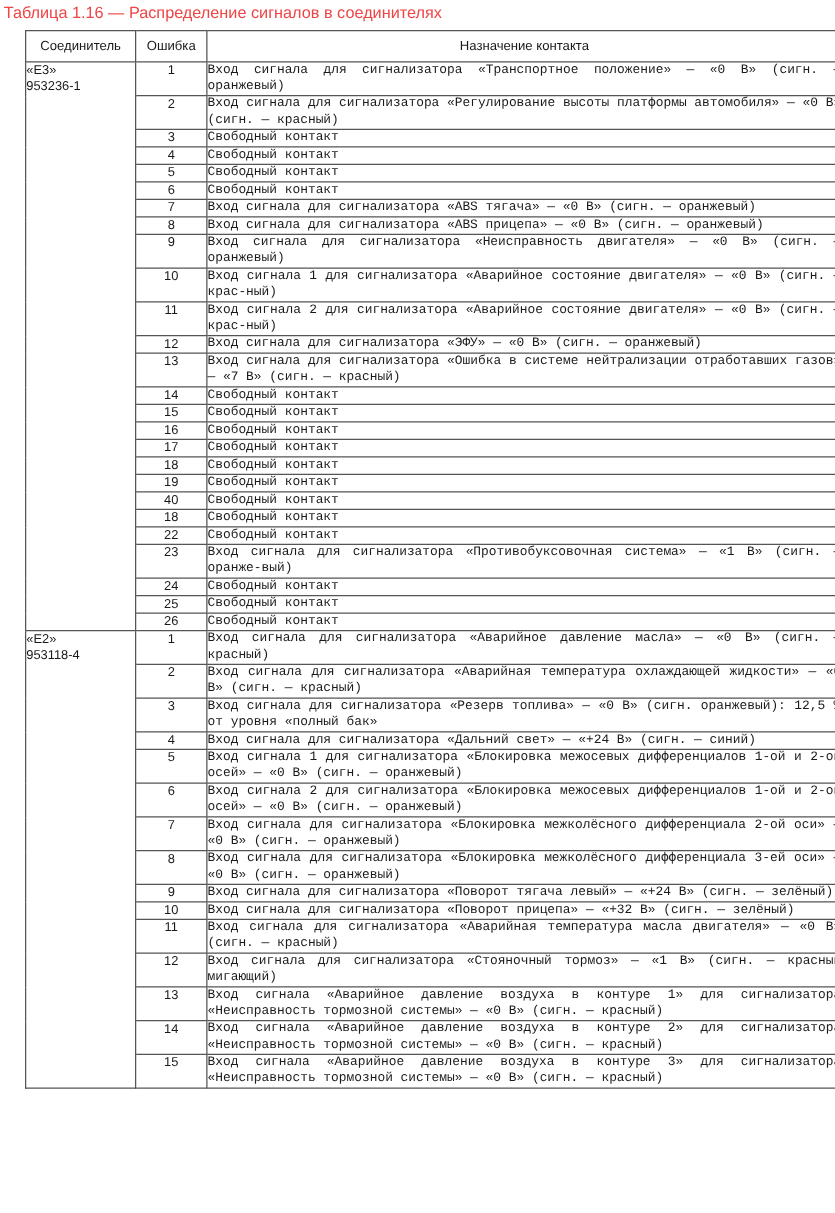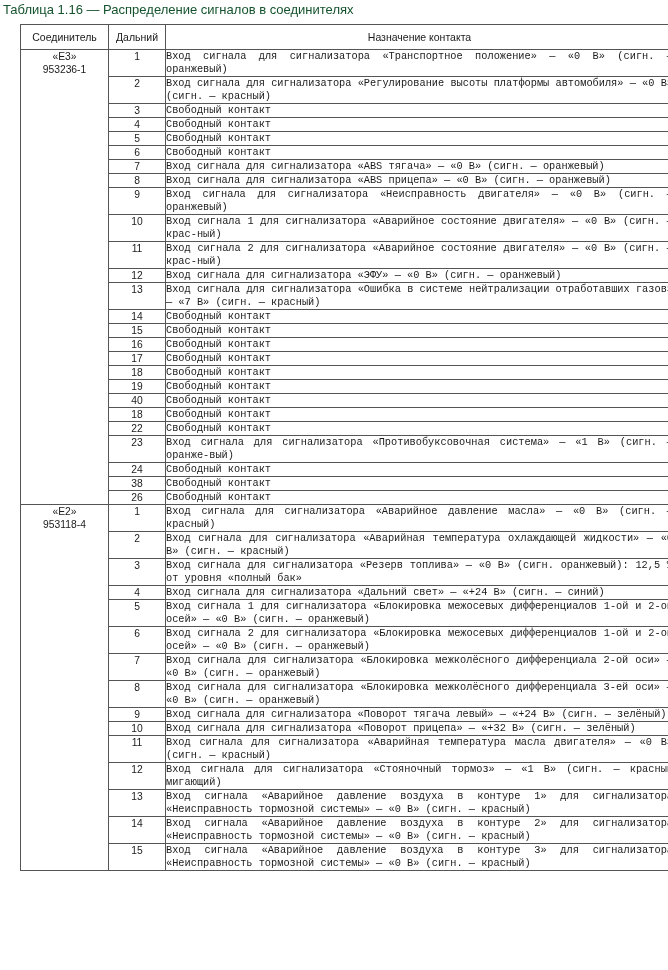--- a/index.html
+++ b/index.html
@@ -3,21 +3,21 @@
 <meta charset="utf-8">
 <style>
   html, body { margin: 0; padding: 0; background: #ffffff; }
   body {
     width: 668px; height: 970px; overflow: hidden;
     font-family: "Liberation Sans", sans-serif;
     color: #1a1a1a;
   }
   .caption {
     position: absolute; left: 3px; top: 2px;
-    font-size: 13px; line-height: 16px; color: #14532d;
+    font-size: 13px; line-height: 16px; color: #ef4444;
   }
   table.signals {
     position: absolute; left: 20px; top: 24px;
     width: 654px;
     border-collapse: collapse;
     table-layout: fixed;
     font-size: 10.3px;
     line-height: 13px;
   }
   table.signals th, table.signals td {
@@ -28,40 +28,40 @@
   table.signals th {
     font-weight: normal;
     text-align: center;
     height: 24px;
     vertical-align: middle;
     font-size: 10.5px;
   }
   col.c1 { width: 88px; }
   col.c2 { width: 57px; }
   col.c3 { width: auto; }
-  td.conn { text-align: center; padding-top: 4px; line-height: 13px; }
+  td.conn { text-align: left; padding-top: 4px; line-height: 13px; }
   td.num { text-align: center; padding-top: 2px; padding-bottom: 2px; }
   td.desc { text-align: justify; padding: 2px 4px 2px 4px; font-family: Liberation Mono, monospace; }
   .conn span { display: block; }
 </style>
 </head>
 <body>
 
 <div class="caption">Таблица 1.16 — Распределение сигналов в соединителях</div>
 
 <table class="signals">
   <colgroup>
       <col class="c1">
       <col class="c2">
       <col class="c3">
     </colgroup>
   <thead>
     <tr>
       <th>Соединитель</th>
-      <th>Дальний</th>
+      <th>Ошибка</th>
       <th>Назначение контакта</th>
     </tr>
   </thead>
   <tbody id="tbody">
       <tr>
         <td class="conn" rowspan="26">
           <span>«Е3»</span>
           <span>953236-1</span>
         </td>
         <td class="num">1</td>
@@ -153,21 +153,21 @@
       </tr>
       <tr>
         <td class="num">23</td>
         <td class="desc">Вход сигнала для сигнализатора «Противобуксовочная система» — «1 В» (сигн. — оранже-вый)</td>
       </tr>
       <tr>
         <td class="num">24</td>
         <td class="desc">Свободный контакт</td>
       </tr>
       <tr>
-        <td class="num">38</td>
+        <td class="num">25</td>
         <td class="desc">Свободный контакт</td>
       </tr>
       <tr>
         <td class="num">26</td>
         <td class="desc">Свободный контакт</td>
       </tr>
       <tr>
         <td class="conn" rowspan="15">
           <span>«Е2»</span>
           <span>953118-4</span>

